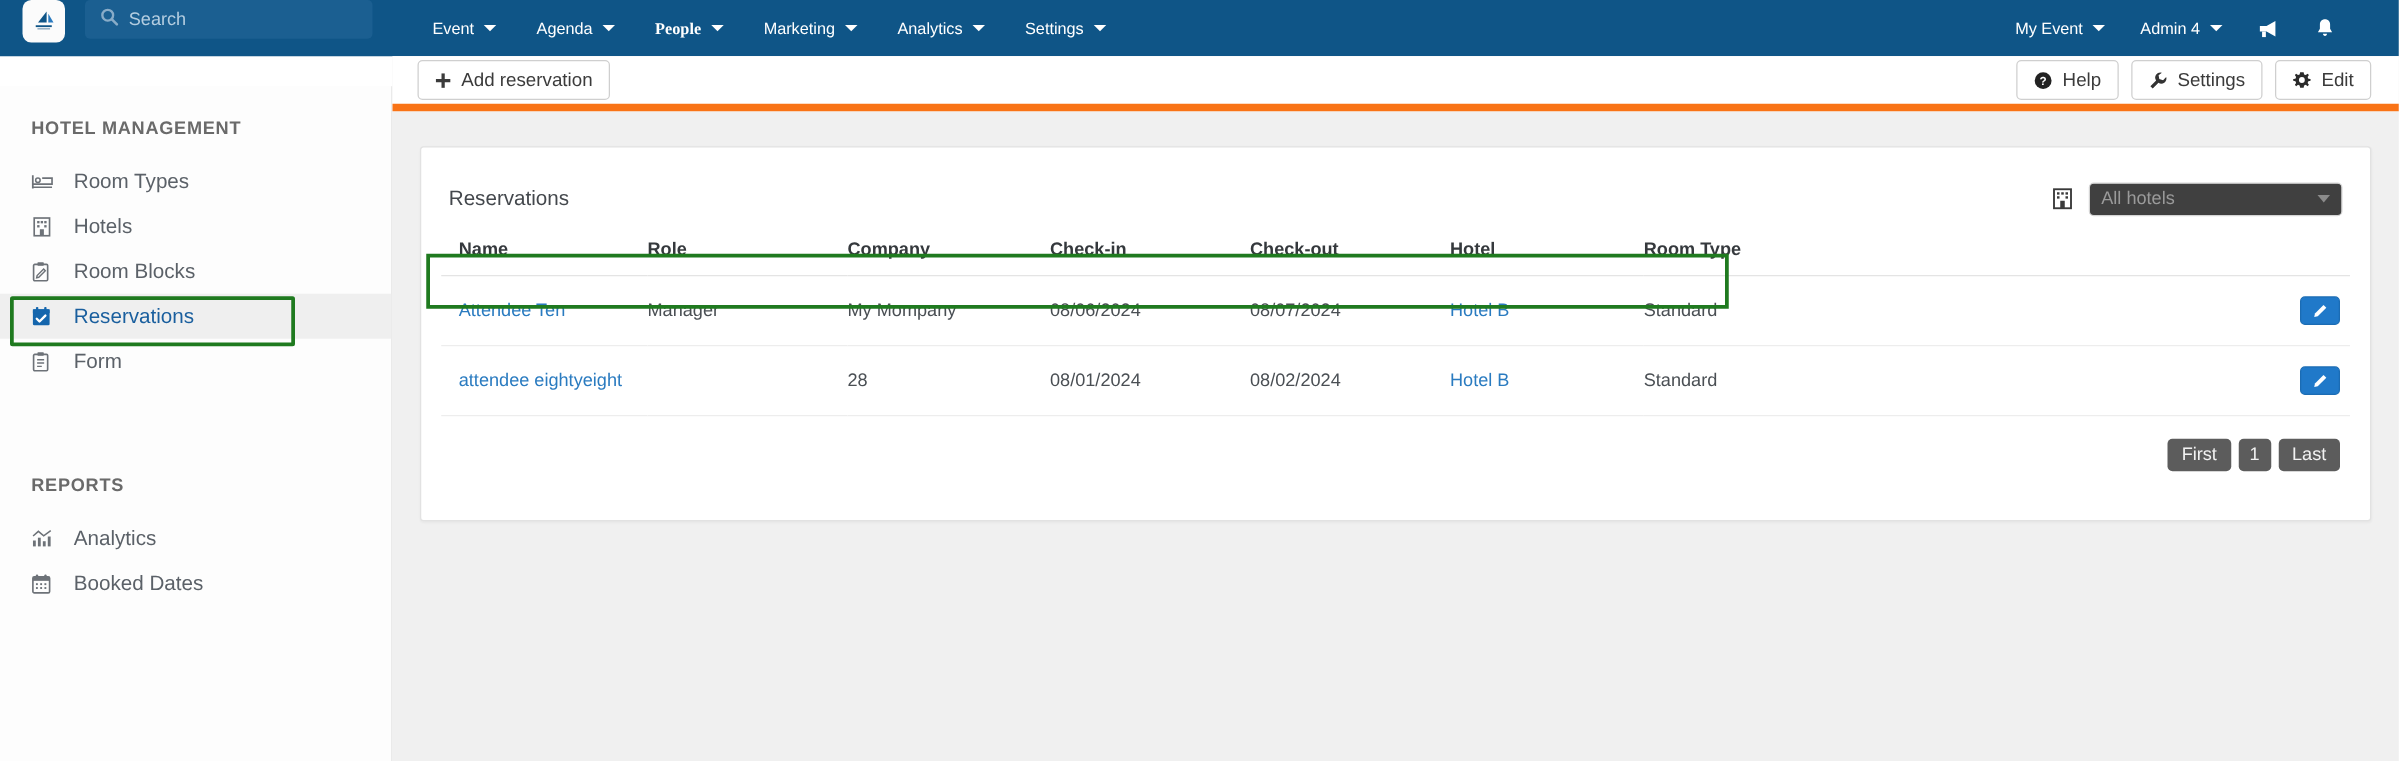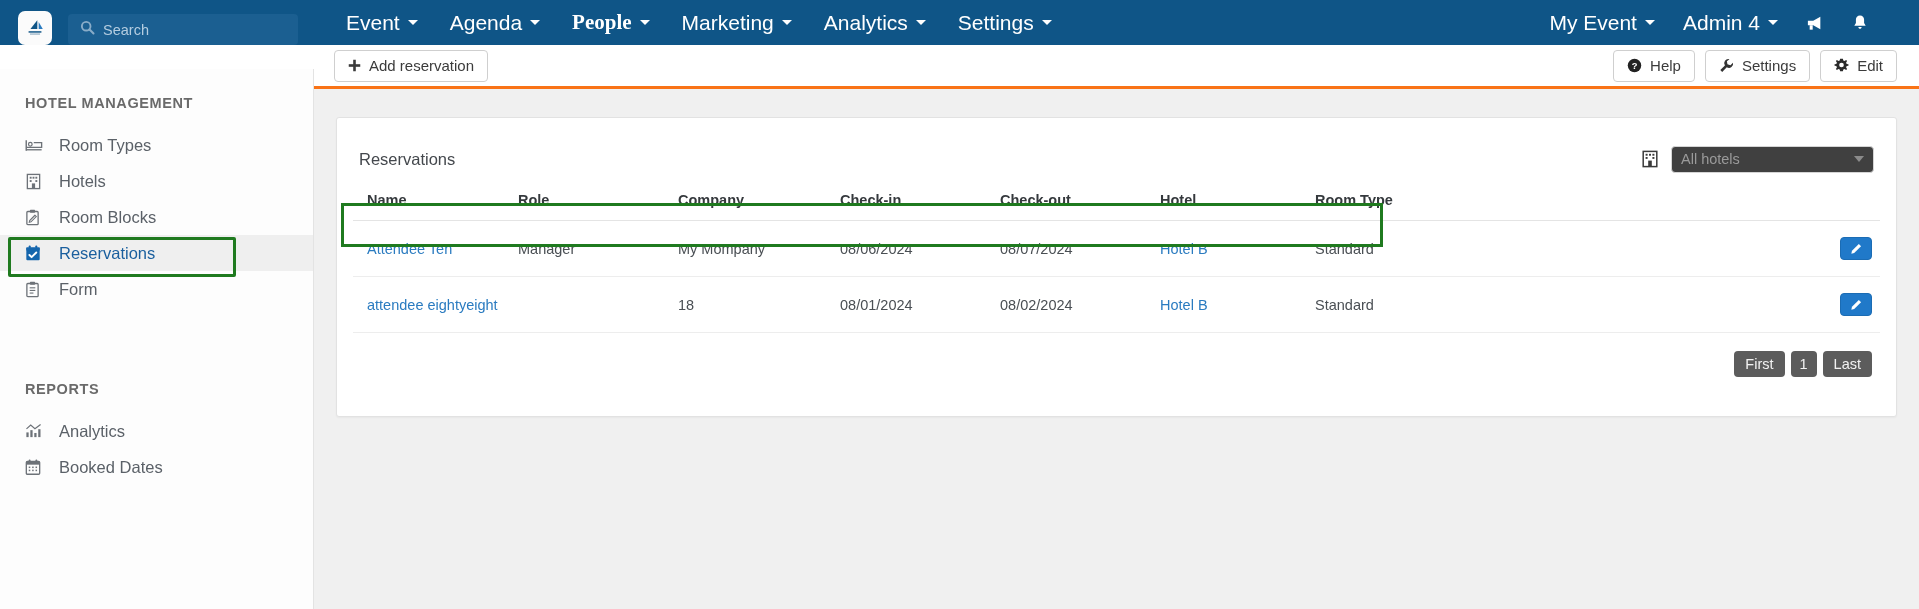--- a/index.html
+++ b/index.html
@@ -11,21 +11,21 @@
     background: #ffffff;
     font-family: "Liberation Sans", sans-serif;
     -webkit-font-smoothing: antialiased;
   }
 
   
   .topnav {
     position: absolute; top: 0; left: 0;
     width: 1919px; height: 45px;
     background: #0f5587;
-    display: flex; align-items: flex-end;
+    display: flex; align-items: flex-start;
   }
   .logo-box {
     width: 34px; height: 34px;
     margin-left: 18px;
     background: #fbfbfb;
     border-radius: 7px;
     display: flex; align-items: center; justify-content: center;
     flex: 0 0 auto;
   }
   .logo-box svg { display: block; }
@@ -42,21 +42,21 @@
     background: transparent; border: 0; outline: none;
     color: #ffffff; font-size: 14.5px;
     font-family: "Liberation Sans", sans-serif;
     width: 170px; padding: 0;
   }
   .search-input::placeholder { color: #b4cde0; opacity: 1; }
 
   .nav-items { display: flex; align-items: center; margin-left: 32px; flex: 0 0 auto; }
   .nav-item {
     display: flex; align-items: center; gap: 8px;
-    color: #ffffff; font-size: 21px;
+    color: #ffffff; font-size: 13px;
     padding: 0 16px; height: 45px;
     cursor: pointer; white-space: nowrap;
   }
   .nav-item.active { font-weight: bold; font-family: Liberation Serif, serif; }
   .caret {
     width: 0; height: 0;
     border-left: 5px solid transparent;
     border-right: 5px solid transparent;
     border-top: 5px solid #ffffff;
     display: inline-block;
@@ -111,21 +111,21 @@
 
   
   .main {
     position: absolute; top: 45px; left: 314px;
     width: 1605px; height: 564px;
     background: #f0f0f0;
   }
   .toolbar {
     position: relative;
     height: 44px; background: #ffffff;
-    border-bottom: 3px solid #f97316;
+    border-bottom: 6px solid #f97316;
     display: flex; align-items: center;
     padding: 0 22px 0 20px;
   }
   .btn {
     display: inline-flex; align-items: center; gap: 8px;
     height: 32px; padding: 0 13px;
     background: #ffffff;
     border: 1px solid #cfcfcf;
     border-radius: 4px;
     color: #3b3b3b; font-size: 15px;
@@ -505,21 +505,21 @@
                     <path d="M10.3 1.1 L12.9 3.7 L4.9 11.7 L1.6 12.4 L2.3 9.1 Z" fill="#ffffff"></path>
                   </svg>
                 </div>
               </td>
             </tr>
             <tr>
               <td class="col-name">
                 <a class="link">attendee eightyeight</a>
               </td>
               <td class="col-role"></td>
-              <td class="col-comp">18</td>
+              <td class="col-comp">28</td>
               <td class="col-cin">08/01/2024</td>
               <td class="col-cout">08/02/2024</td>
               <td class="col-hotel">
                 <a class="link">Hotel B</a>
               </td>
               <td class="col-rtype">Standard</td>
               <td class="col-act">
                 <div class="edit-btn">
                   <svg width="12" height="12" viewBox="0 0 14 14">
                     <path d="M10.3 1.1 L12.9 3.7 L4.9 11.7 L1.6 12.4 L2.3 9.1 Z" fill="#ffffff"></path>

